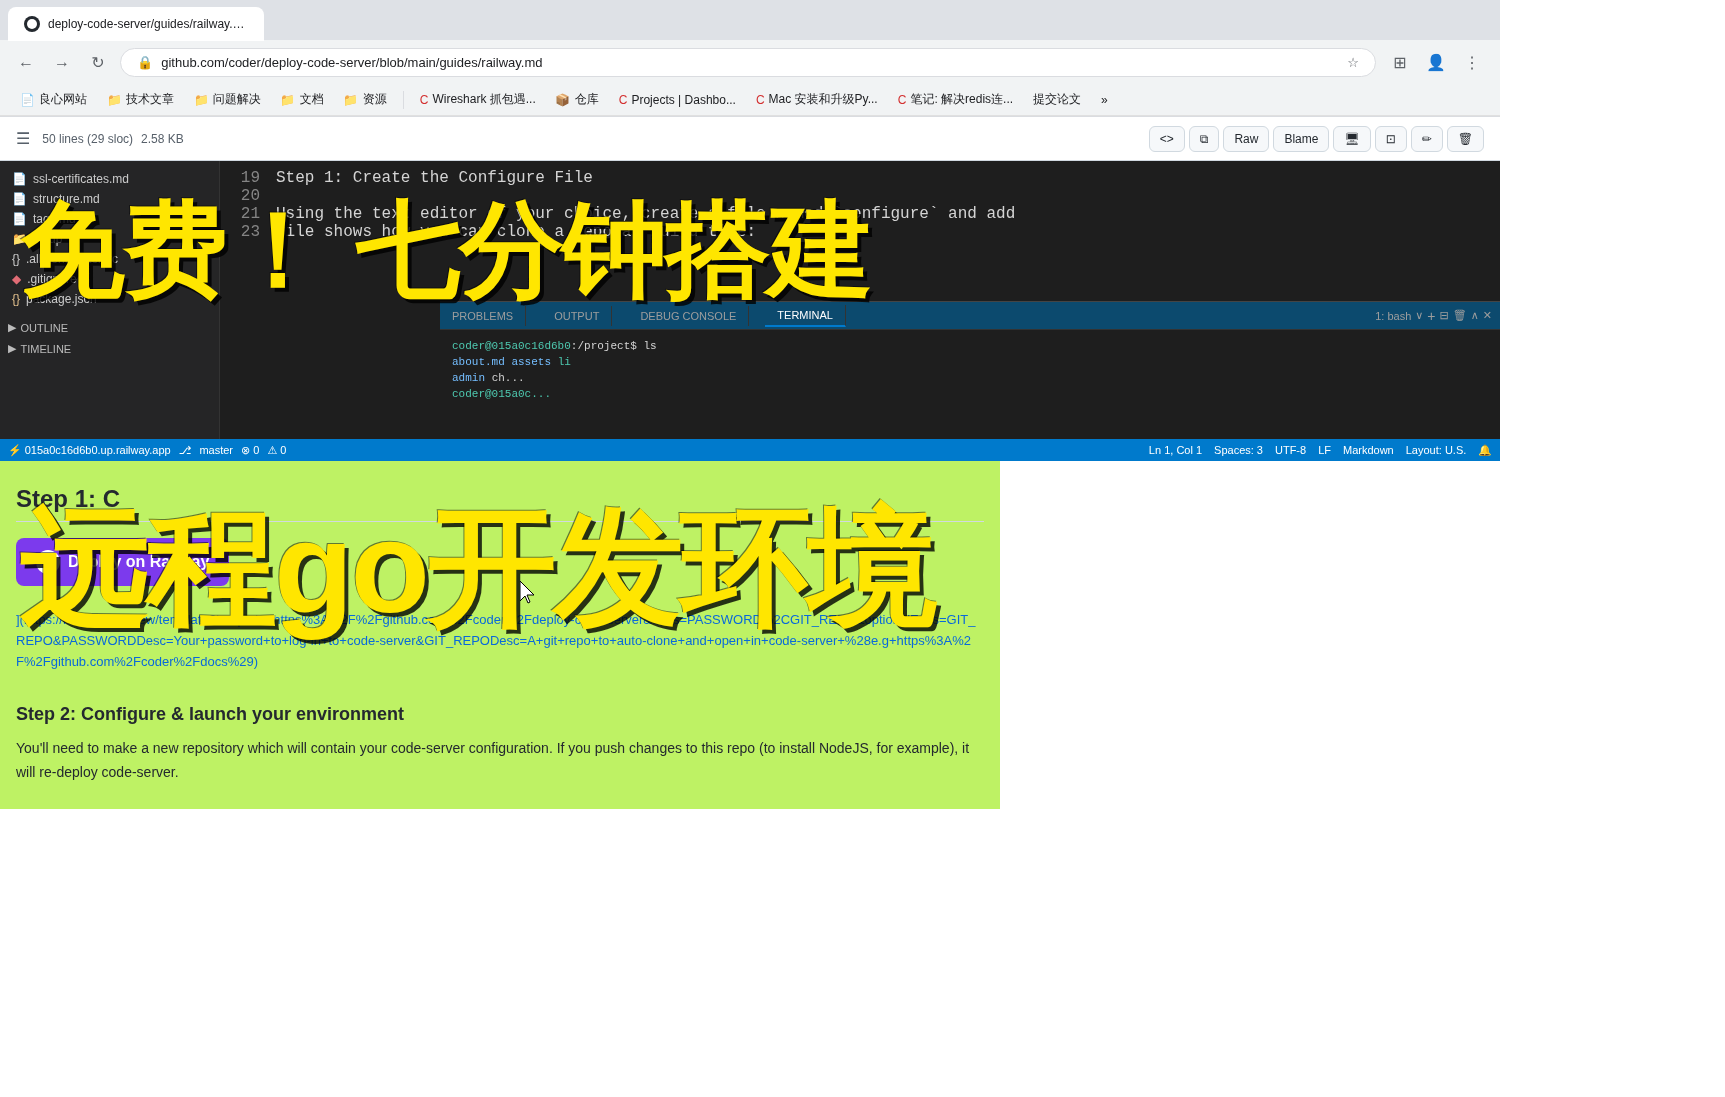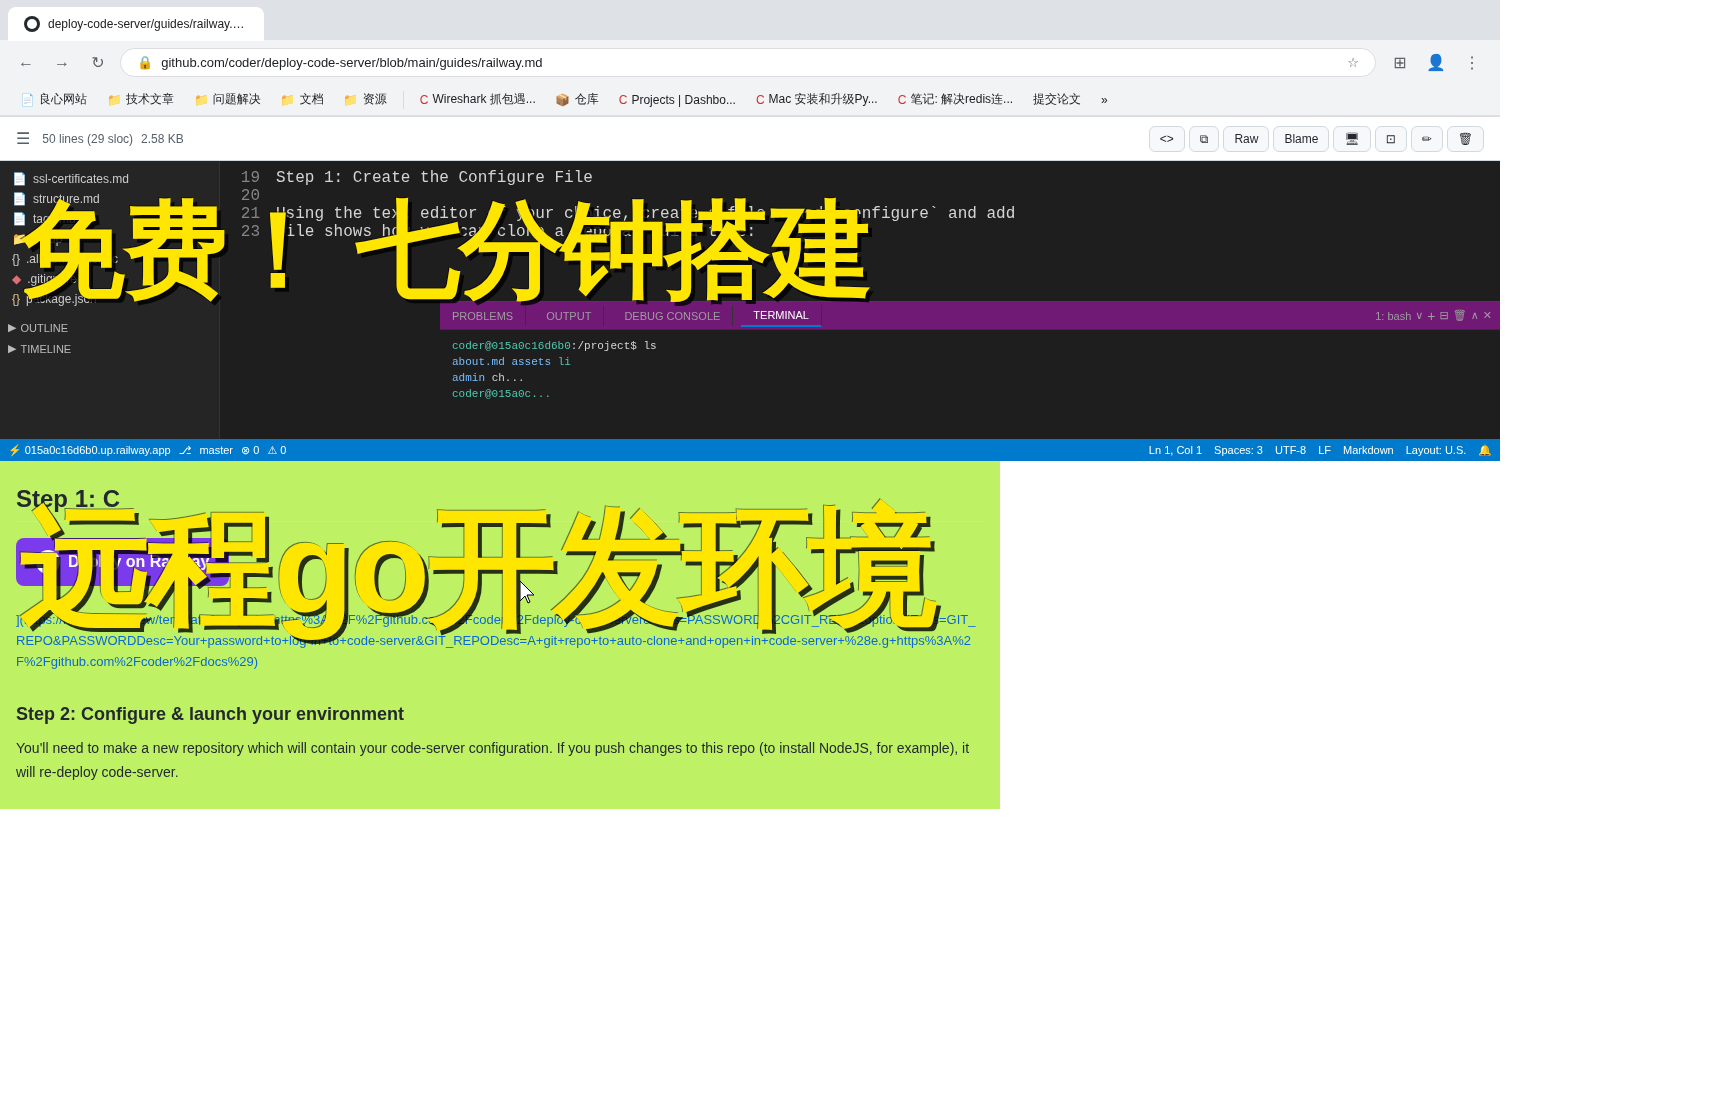--- a/index.html
+++ b/index.html
@@ -234,24 +234,24 @@
       right: 0;
       width: calc(100% - 220px);
       height: 160px;
       background: #1e1e1e;
       border-top: 1px solid #444;
     }
 
     .terminal-tabs {
       display: flex;
       align-items: center;
-      background: #701a75;
+      background: #0c4a6e;
       height: 28px;
       border-bottom: 1px solid #333;
-      gap: 8px;
+      gap: 16px;
     }
 
     .term-tab {
       padding: 4px 12px;
       font-size: 11px;
       color: #9d9d9d;
       cursor: pointer;
       border-right: 1px solid #333;
     }
     .term-tab.active { color: #ffffff; border-bottom: 2px solid #007acc; }

